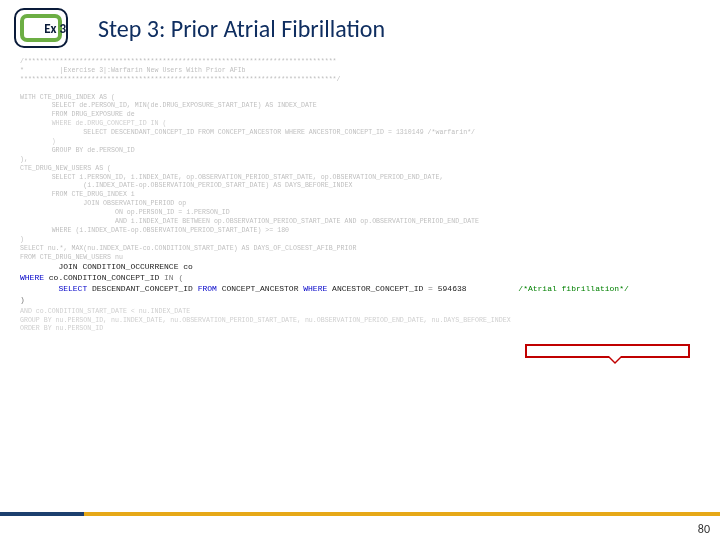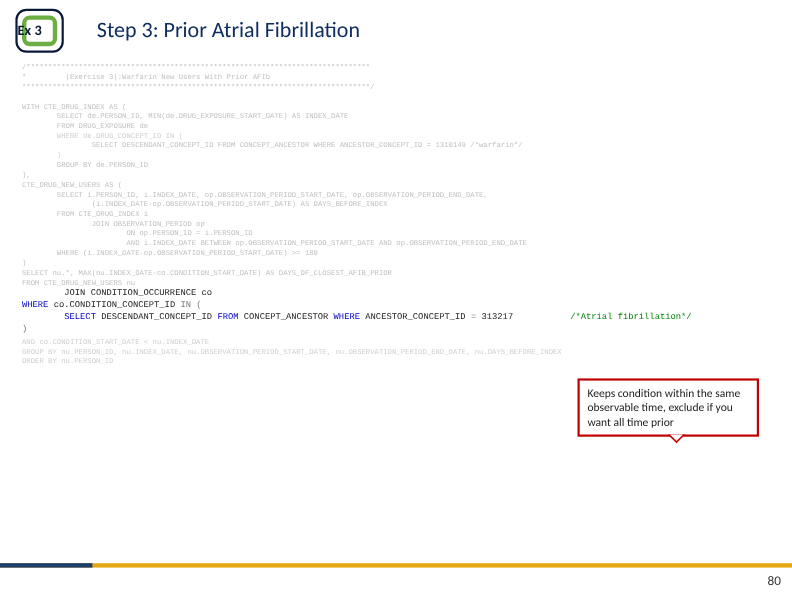--- a/index.html
+++ b/index.html
@@ -1,22 +1,22 @@
 <!DOCTYPE html>
 <html><head>
 <meta charset="utf-8">
 <style>
   * { margin: 0; padding: 0; box-sizing: border-box; }
   body { width: 720px; height: 540px; background: #fff; font-family: "Segoe UI", Calibri, Arial, sans-serif; position: relative; overflow: hidden; }
   .header { display: flex; align-items: center; padding: 8px 10px 4px 14px; }
-  .badge { width: 44px; height: 40px; border: 2px solid #0a1b3a; border-radius: 10px; background: #fff; display: flex; align-items: center; justify-content: flex-start; position: relative; }
+  .badge { width: 54px; height: 40px; border: 2px solid #0a1b3a; border-radius: 10px; background: #fff; display: flex; align-items: center; justify-content: flex-end; position: relative; }
   .badge::before { content: ""; position: absolute; inset: 0; border-radius: 10px; box-shadow: inset 0 0 0 6px transparent; }
   .badge-inner { position: absolute; inset: 4px; border: 4px solid #6cae44; border-radius: 7px; }
   .badge-text { position: relative; font-size: 13px; font-weight: 700; color: #0a1b3a; z-index: 2; }
-  .title { font-size: 20px; font-weight: 400; color: #0f2e60; margin-left: 30px; font-family: Calibri, "Segoe UI", Arial, sans-serif; }
+  .title { font-size: 24px; font-weight: 400; color: #0f2e60; margin-left: 30px; font-family: Calibri, "Segoe UI", Arial, sans-serif; }
   .code { padding: 6px 16px 0 20px; font-family: Consolas, "Courier New", monospace; font-size: 6.6px; line-height: 1.35; color: #bfbfbf; white-space: pre; }
   .code-box { position: relative; }
   .callout { position: absolute; right: 30px; top: 292px; width: 165px; border: 2px solid #c00000; background: #fff; padding: 5px 7px; font-size: 10.5px; line-height: 1.25; color: #222; z-index: 5; }
   .callout-arrow { position: absolute; left: 80px; bottom: -8px; width: 0; height: 0; border-left: 8px solid transparent; border-right: 8px solid transparent; border-top: 8px solid #c00000; }
   .callout-arrow::after { content: ""; position: absolute; left: -6px; top: -8px; width: 0; height: 0; border-left: 6px solid transparent; border-right: 6px solid transparent; border-top: 6px solid #fff; }
   .hl-wrap { position: relative; }
   .hl-red { position: absolute; left: 50px; right: 12px; top: 0; height: 24px; border: 2px solid #c00000; border-radius: 2px; z-index: 2; }
   .code-dark { font-family: Consolas, "Courier New", monospace; font-size: 8px; line-height: 1.35; white-space: pre; padding: 0 4px 0 20px; }
   .d-kw { color: #0000c8; }
   .d-txt { color: #222; }
@@ -58,29 +58,28 @@
 <span>        FROM CTE_DRUG_INDEX i</span>
 <span>                JOIN OBSERVATION_PERIOD op</span>
 <span>                        ON op.PERSON_ID = i.PERSON_ID</span>
 <span>                        AND i.INDEX_DATE BETWEEN op.OBSERVATION_PERIOD_START_DATE AND op.OBSERVATION_PERIOD_END_DATE</span>
 <span>        WHERE (i.INDEX_DATE-op.OBSERVATION_PERIOD_START_DATE) &gt;= 180</span>
 <span>)</span>
 <span>SELECT nu.*, MAX(nu.INDEX_DATE-co.CONDITION_START_DATE) AS DAYS_OF_CLOSEST_AFIB_PRIOR</span>
 <span>FROM CTE_DRUG_NEW_USERS nu</span></div>
 
   <div class="callout">
-    <span>Keeps condition within the same observable time, exclude if you want all time prior</span>
     <div class="callout-arrow"></div>
   </div>
 
   <div class="code-dark"><span class="d-txt">        JOIN CONDITION_OCCURRENCE co</span></div>
 
 
   <div class="code-dark"><span class="d-kw">WHERE</span><span class="d-txt"> co.CONDITION_CONCEPT_ID </span><span class="d-grey">IN </span><span class="d-grey">(</span>
-<span class="d-kw">        SELECT</span><span class="d-txt"> DESCENDANT_CONCEPT_ID </span><span class="d-kw">FROM</span><span class="d-txt"> CONCEPT_ANCESTOR </span><span class="d-kw">WHERE</span><span class="d-txt"> ANCESTOR_CONCEPT_ID </span><span class="d-grey">=</span><span class="d-txt"> 313217 </span><span class="d-com">/*Atrial fibrillation*/</span>
+<span class="d-kw">        SELECT</span><span class="d-txt"> DESCENDANT_CONCEPT_ID </span><span class="d-kw">FROM</span><span class="d-txt"> CONCEPT_ANCESTOR </span><span class="d-kw">WHERE</span><span class="d-txt"> ANCESTOR_CONCEPT_ID </span><span class="d-grey">=</span><span class="d-txt"> 594638 </span><span class="d-com">/*Atrial fibrillation*/</span>
 <span class="d-grey">)</span></div>
 
   <div class="code pale" style="padding-top:2px"><span>AND co.CONDITION_START_DATE &lt; nu.INDEX_DATE</span>
 <span>GROUP BY nu.PERSON_ID, nu.INDEX_DATE, nu.OBSERVATION_PERIOD_START_DATE, nu.OBSERVATION_PERIOD_END_DATE, nu.DAYS_BEFORE_INDEX</span>
 <span>ORDER BY nu.PERSON_ID</span></div>
 
 </div>
 
 <div class="footer-bar"></div>
 <div class="page-num">80</div>

